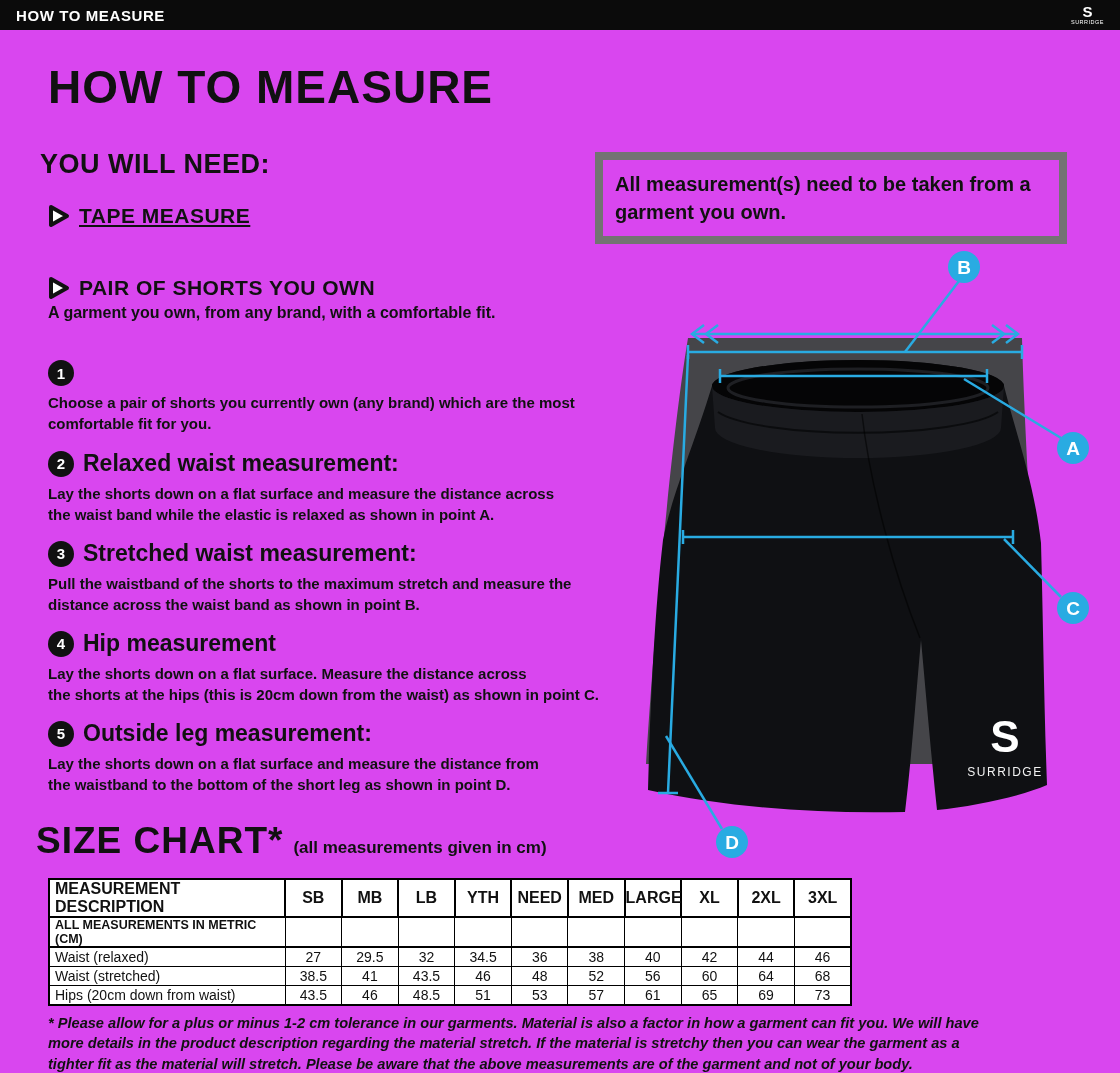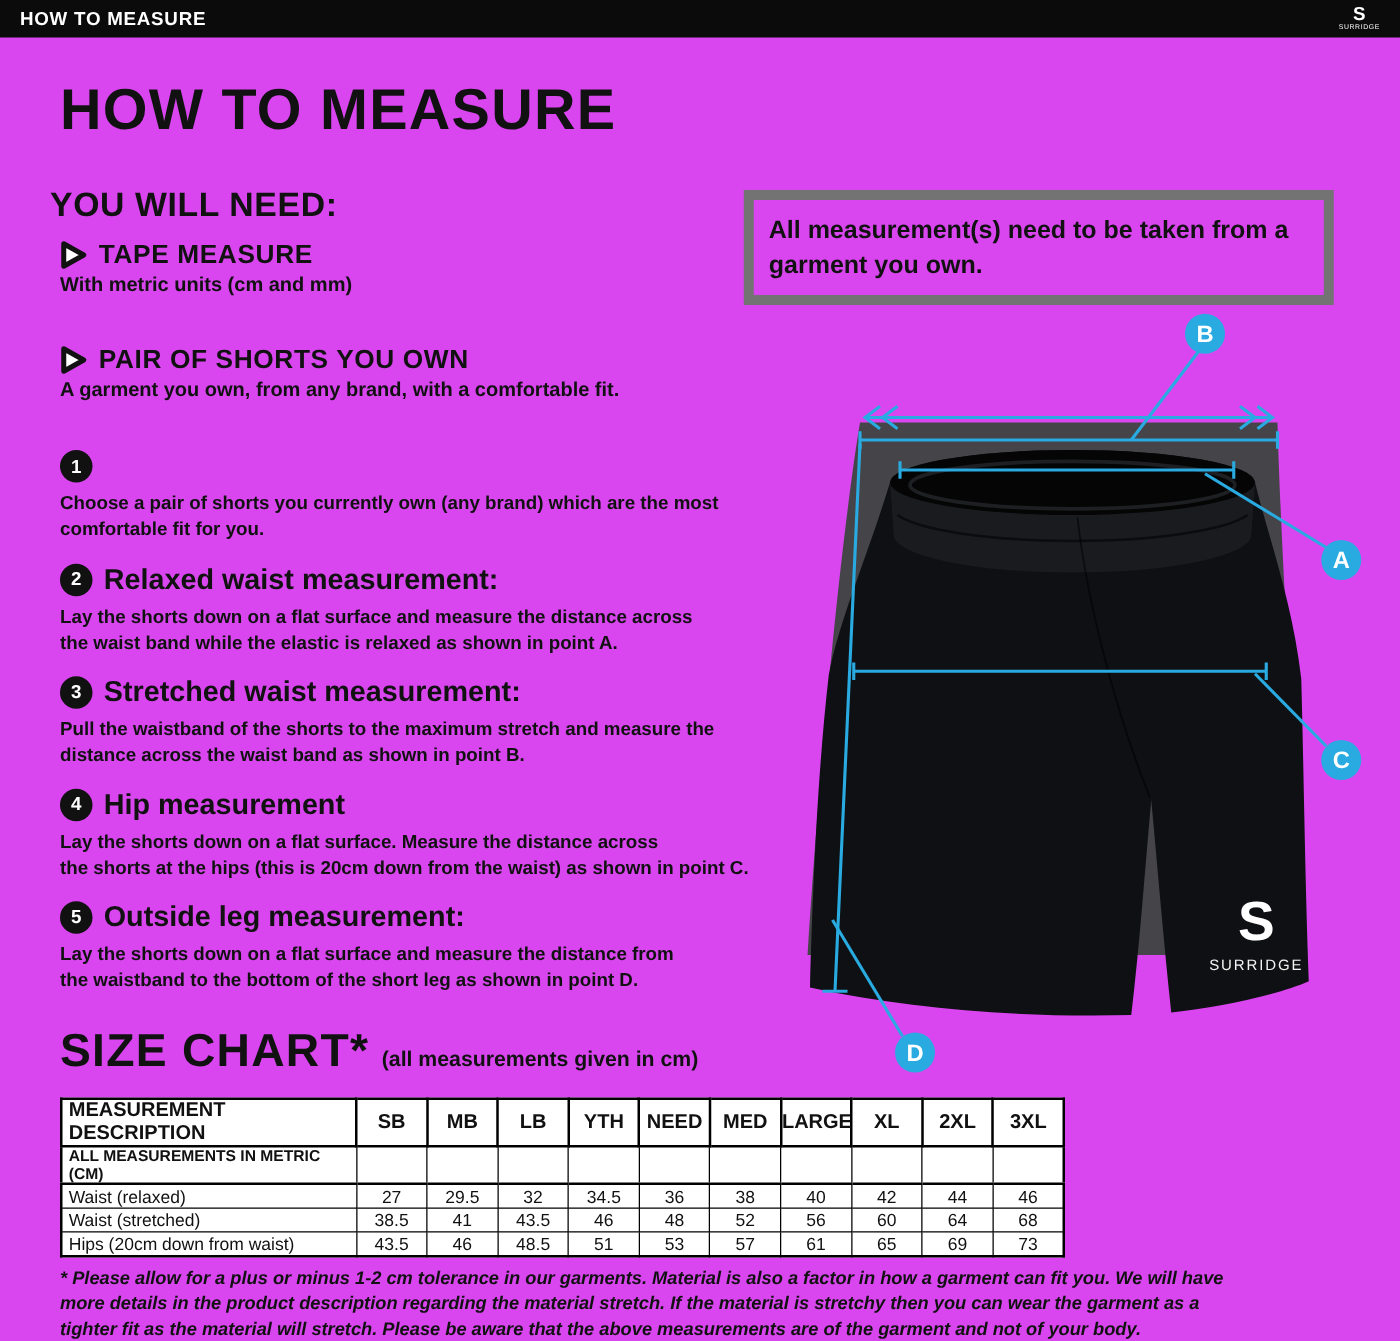--- a/index.html
+++ b/index.html
@@ -17,39 +17,39 @@
   
   .page-title { position:absolute; left:48px; top:60px; margin:0; font-size:46px; font-weight:bold; letter-spacing:1px; }
   .need-heading { position:absolute; left:36px; top:145px; margin:4px; font-size:27px; font-weight:bold; letter-spacing:.5px; }
 
   
   .note-box { position:absolute; left:595px; top:152px; width:432px; border:8px solid #737373;
               padding:10px 12px; font-size:20px; font-weight:bold; line-height:1.4; white-space:pre-line; }
 
   
   .need-item { position:absolute; left:48px; width:600px; }
-  .need-item.n0 { top:192px; }
+  .need-item.n0 { top:204px;text-decoration:underline; }
   .need-item.n1 { top:276px; }
   .need-row { display:flex; align-items:center; gap:9px; }
   .tri-icon svg { display:block; }
   .need-title { font-size:21px; font-weight:bold; letter-spacing:.5px; }
   .need-desc { font-size:16px; font-weight:bold; margin-top:4px; }
 
   
   .step { position:absolute; left:48px; width:605px; }
   .step.s0 { top:360px; } .step.s1 { top:450px; } .step.s2 { top:540px; }
   .step.s3 { top:630px; } .step.s4 { top:720px; }
   .step-row { display:flex; align-items:center; gap:9px; }
   .step-num { width:26px; height:26px; border-radius:50%; background:#111; color:#fff;
               font-weight:bold; font-size:15px; display:flex; align-items:center; justify-content:center; flex:0 0 26px; }
   .step-title { font-size:23px; font-weight:bold; }
   .step-desc { margin-top:6px; font-size:15px; font-weight:bold; line-height:1.43; white-space:pre-line; }
 
   
-  .size-chart-heading { position:absolute; left:48px; top:820px; display:flex; align-items:baseline; gap:10px; }
+  .size-chart-heading { position:absolute; left:36px; top:820px; display:flex; align-items:baseline; gap:10px; }
   .sc-title { font-size:37px; font-weight:bold; letter-spacing:1px; }
   .sc-sub { font-size:17px; font-weight:bold; }
   table.size-chart { position:absolute; left:48px; top:878px; border-collapse:collapse; table-layout:fixed;
                      width:804px; background:#fff; border:2px solid #000; }
   table.size-chart th, table.size-chart td { border:1px solid #000; text-align:center; font-size:14px; padding:0; height:18px; font-weight:normal; }
   table.size-chart thead th { border-width:2px; font-size:16px; font-weight:bold; height:30px; }
   table.size-chart .desc-col { width:236px; text-align:left; padding-left:5px; box-sizing:border-box; }
   table.size-chart .metric { font-weight:bold; font-size:12.5px; }
   table.size-chart tbody tr.metric-row td { border-bottom-width:2px; }
 
@@ -82,21 +82,20 @@
 
   <div class="need-item n0">
     <div class="need-row">
       <span class="tri-icon">
         <svg width="22" height="24" viewBox="0 0 22 24">
             <polygon points="3,3 19,12 3,21" fill="#fff" stroke="#111" stroke-width="4" stroke-linejoin="round"></polygon>
           </svg>
       </span>
       <span class="need-title">TAPE MEASURE</span>
     </div>
-    <div class="need-desc">With metric units (cm and mm)</div>
   </div>
 
   <div class="need-item n1">
     <div class="need-row">
       <span class="tri-icon">
         <svg width="22" height="24" viewBox="0 0 22 24">
             <polygon points="3,3 19,12 3,21" fill="#fff" stroke="#111" stroke-width="4" stroke-linejoin="round"></polygon>
           </svg>
       </span>
       <span class="need-title">PAIR OF SHORTS YOU OWN</span>

